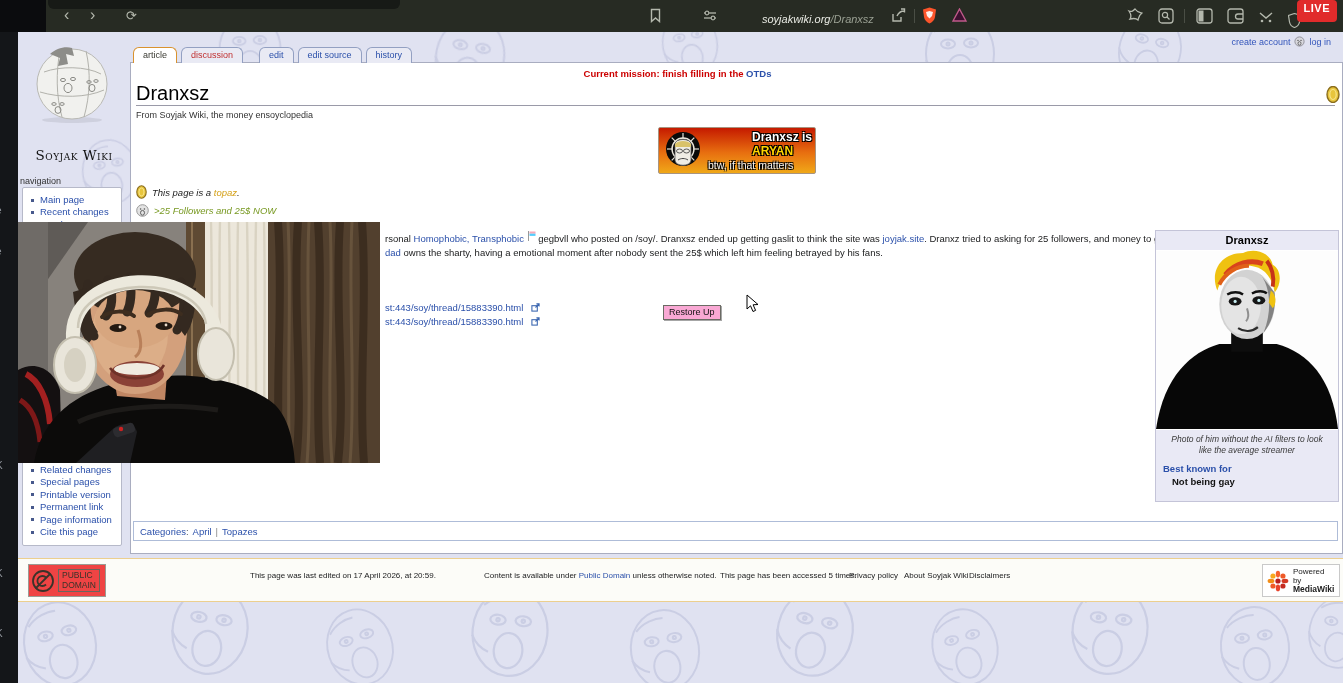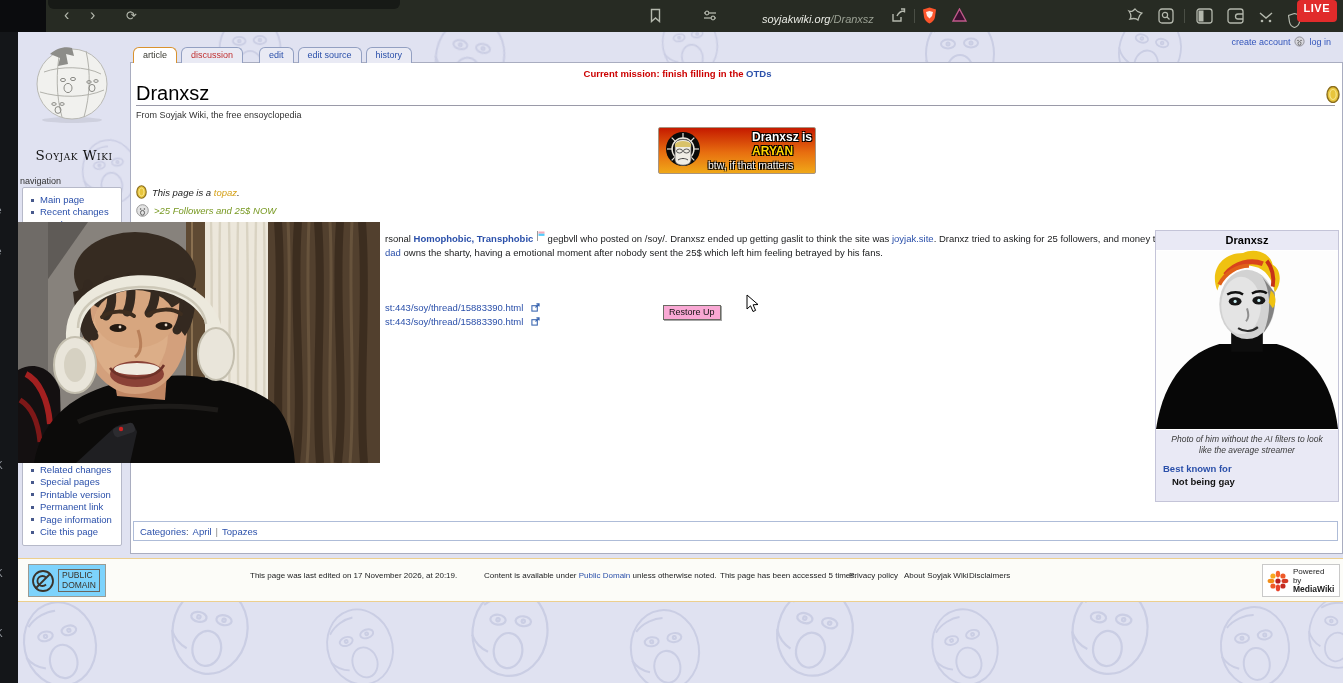--- a/index.html
+++ b/index.html
@@ -68,21 +68,21 @@
     text-shadow:1px 1px 0 #000,-1px 1px 0 #000,1px -1px 0 #000,-1px -1px 0 #000; }
 
   #topaz-line { left:136px; top:185px; z-index:5; display:flex; align-items:center; gap:5px;
     font-size:9.5px; font-style:italic; color:#222; }
   #topaz-line a { color:#d4a017; }
   #quote-line { left:136px; top:204px; z-index:5; display:flex; align-items:center; gap:5px;
     font-size:9.5px; font-style:italic; color:#789922; }
 
   .para { z-index:5; font-size:9.5px; color:#202122; white-space:nowrap; }
   .para a { color:#2b50aa; text-decoration:none; }
-  .para a.bold { font-weight:bold; }
+  .para a.bold { font-weight:normal; }
   #para1 { left:385px; top:231px; }
   #para2 { left:385px; top:247px; }
   .tlink { z-index:5; font-size:9.5px; color:#2b50aa; white-space:nowrap; display:flex; align-items:center; gap:8px; }
   #tlink1 { left:385px; top:302px; } #tlink2 { left:385px; top:316px; }
 
   #restore-tip { left:663px; top:305px; z-index:7; font-size:9px; color:#111; background:#f9a8d4;
     border:1px solid #6b6b64; box-shadow:1px 1px 0 rgba(0,0,0,.35); padding:1px 5px 2px; }
 
   
   #infobox { left:1155px; top:230px; width:184px; height:272px; background:#e9e9f5; border:1px solid #c4c4d8; z-index:5; }
@@ -95,21 +95,21 @@
   #catbox { left:133px; top:521px; width:1205px; height:20px; border:1px solid #aebcd8; background:#fff;
     z-index:5; font-size:9.5px; color:#54595d; display:flex; align-items:center; padding-left:6px; gap:4px; }
   #catbox a { color:#2b50aa; }
   #catbox .pipe { color:#888; }
 
   
   #footer { left:0; top:558px; width:1343px; height:44px; background:#fcfcf8; border-top:1px solid #eccf8e;
     border-bottom:1px solid #eccf8e; z-index:5; }
   .ftxt { position:absolute; top:12px; font-size:8px; color:#202122; white-space:nowrap; }
   .ftxt a { color:#2b50aa; }
-  #pd-badge { position:absolute; left:28px; top:5px; width:78px; height:33px; background:#7dd3fc; border:1px solid #9b9b93;
+  #pd-badge { position:absolute; left:28px; top:5px; width:78px; height:33px; background:#ef4444; border:1px solid #9b9b93;
     display:flex; align-items:center; gap:3px; padding:2px; }
   #pd-badge .pdtxt { border:1px solid #6b655c; padding:1px 3px; font-size:8.5px; line-height:9.5px; color:#3a332a; }
   #mw-badge { position:absolute; left:1262px; top:5px; width:78px; height:33px; background:#fff; border:1px solid #c9c9c9;
     display:flex; align-items:center; gap:4px; padding:2px 4px; }
   #mw-badge .mwtxt { font-size:8px; line-height:9px; color:#222; }
   #mw-badge .mwtxt b { font-size:8.5px; }
 
   
   #webcam { left:18px; top:222px; width:362px; height:241px; z-index:15; }
 
@@ -289,21 +289,21 @@
   </div>
 
   <div id="content" class="abs"></div>
 
   <div id="mission" class="abs">
     <span>Current mission: finish filling in the </span><a>OTDs</a>
   </div>
 
   <h1 id="page-title" class="abs" style="font-weight:normal;">Dranxsz</h1>
   <div id="title-rule" class="abs"></div>
-  <div id="tagline" class="abs">From Soyjak Wiki, the free ensoyclopedia</div>
+  <div id="tagline" class="abs">From Soyjak Wiki, the money ensoyclopedia</div>
 
   <svg id="topaz-top" class="abs" width="14" height="17" viewBox="0 0 14 17">
     <ellipse cx="7" cy="8.5" rx="6" ry="8" fill="#e8c53c" stroke="#8a6d1d" stroke-width="1.4"></ellipse>
     <ellipse cx="7" cy="8.5" rx="3.2" ry="5" fill="none" stroke="#f7e48a" stroke-width="1.2"></ellipse>
   </svg>
 
   <div id="banner" class="abs">
     <svg width="42" height="42" viewBox="0 0 42 42" style="margin-left:3px;flex:0 0 auto;">
       <circle cx="21" cy="19" r="17" fill="#0a0a0a"></circle>
       <circle cx="21" cy="19" r="11" fill="none" stroke="#e8e4da" stroke-width="1.4"></circle>
@@ -418,21 +418,21 @@
       <svg width="24" height="24" viewBox="0 0 24 24">
         <circle cx="12" cy="12" r="10" fill="none" stroke="#3a332a" stroke-width="1.8"></circle>
         <path d="M15,8.5 A5,5 0 1 0 15,15.5" fill="none" stroke="#3a332a" stroke-width="1.8"></path>
         <line x1="4.5" y1="19.5" x2="19.5" y2="4.5" stroke="#3a332a" stroke-width="1.8"></line>
       </svg>
       <div class="pdtxt">
         <div>PUBLIC</div>
         <div>DOMAIN</div>
       </div>
     </div>
-    <span class="ftxt" style="left:250px;">This page was last edited on 17 November 2026, at 20:19.</span>
+    <span class="ftxt" style="left:250px;">This page was last edited on 17 April 2026, at 20:59.</span>
     <span class="ftxt" style="left:484px;">
       <span>Content is available under </span><a>Public Domain</a><span> unless otherwise noted.</span>
     </span>
     <span class="ftxt" style="left:720px;">This page has been accessed 5 times.</span>
     <a class="ftxt" style="left:849px;">Privacy policy</a>
     <a class="ftxt" style="left:904px;">About Soyjak Wiki</a>
     <a class="ftxt" style="left:969px;">Disclaimers</a>
     <div id="mw-badge">
       <svg width="22" height="22" viewBox="0 0 22 22">
         <g>

